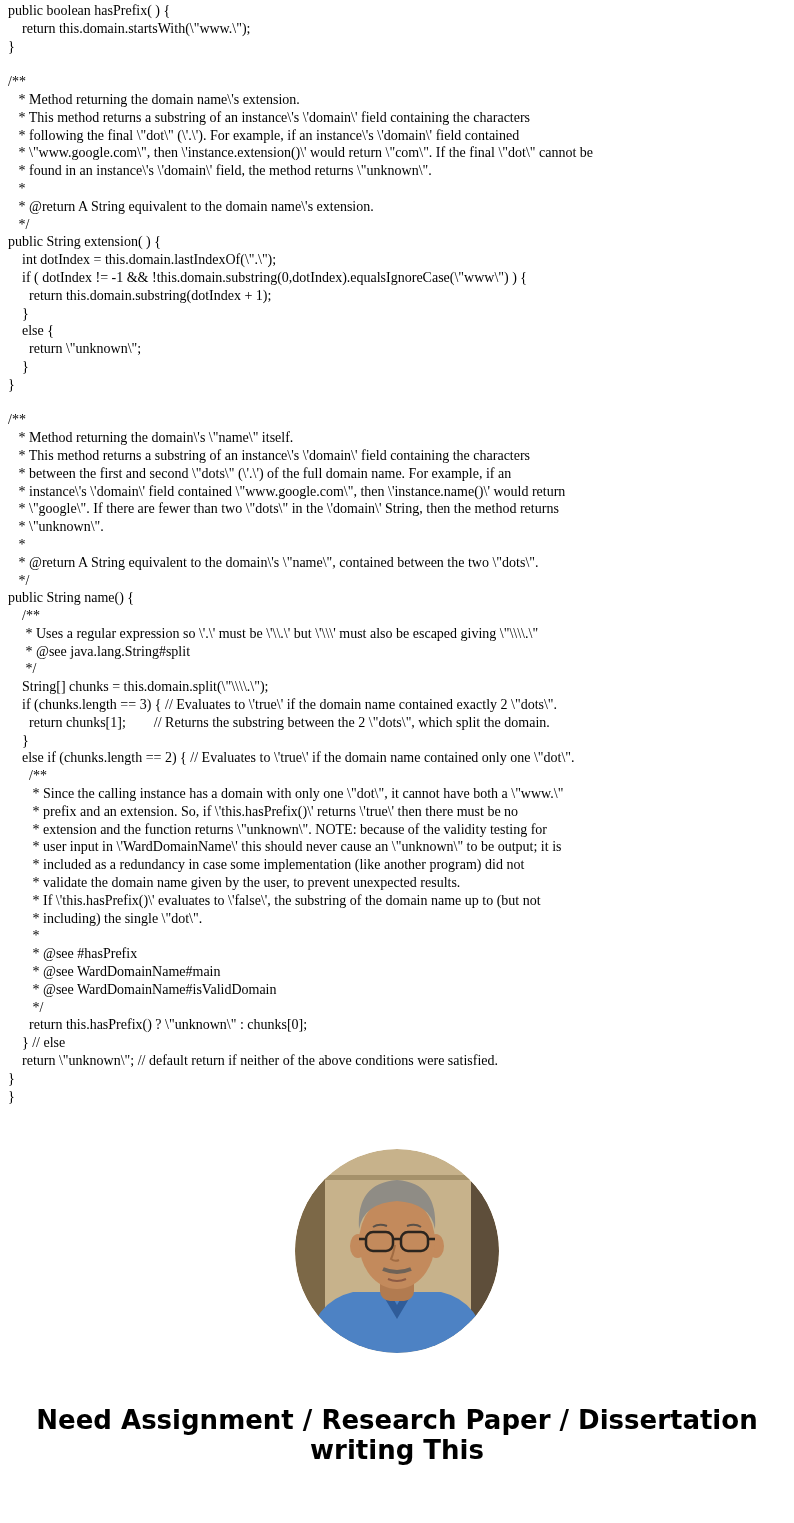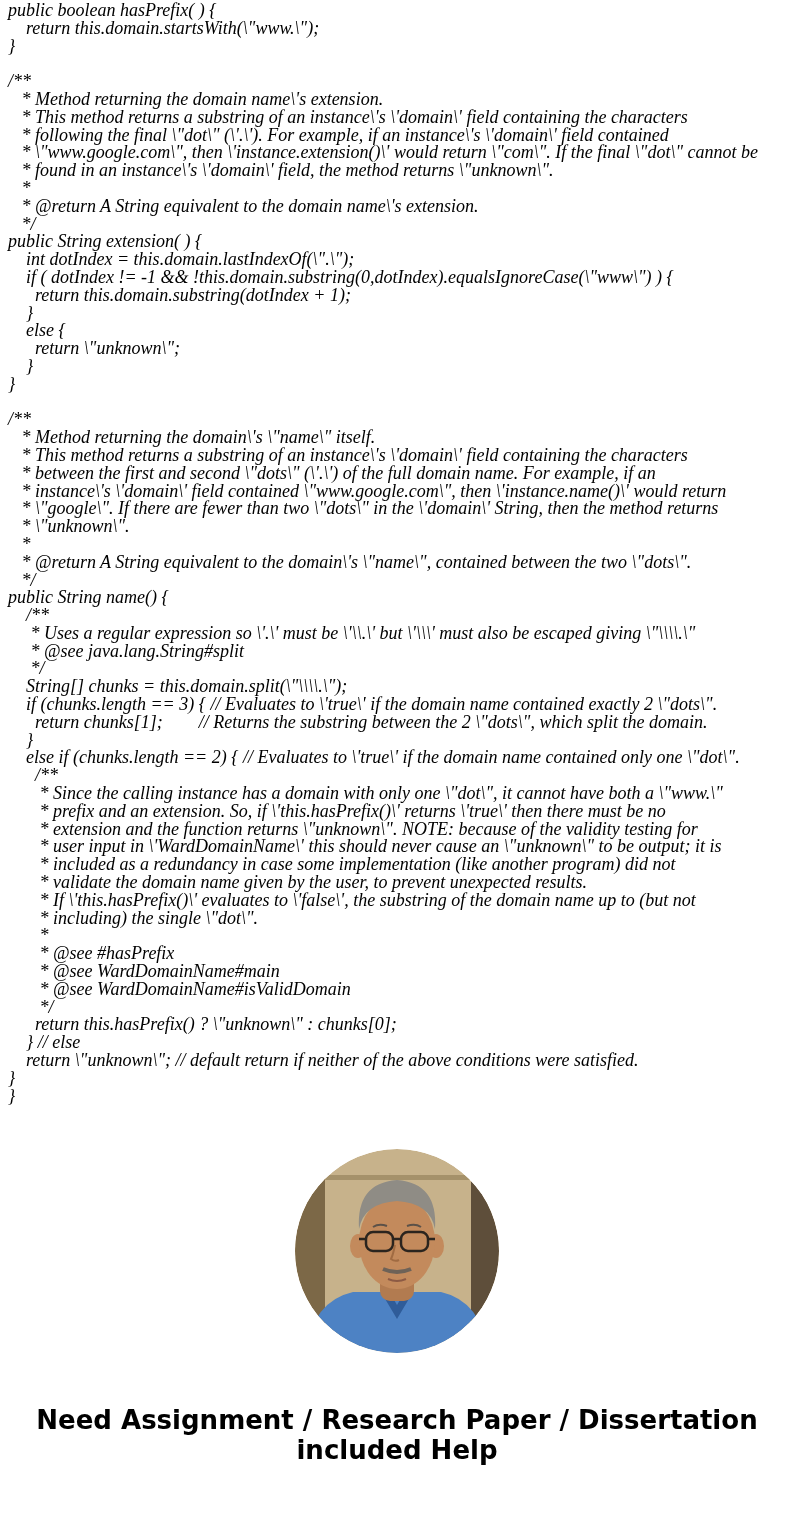--- a/index.html
+++ b/index.html
@@ -11,25 +11,24 @@
     width: 794px;
     height: 1523px;
     color: #000000;
     font-family: "Liberation Serif", serif;
     overflow: hidden;
   }
   .code {
     margin: 0;
     padding: 2px 0 0 8px;
     font-family: "Liberation Serif", serif;
-    font-size: 18px;
+    font-size: 14px;
     line-height: 17.8px;
     white-space: pre;
     color: #000000;
-    font-style: italic;
   }
   .avatar {
     display: block;
     width: 204px;
     height: 204px;
     margin: 44px auto 0 auto;
     border-radius: 50%;
   }
   .footer {
     margin-top: 52px;
@@ -138,14 +137,14 @@
     </g>
     <path d="M78 78 Q84 74 92 77" fill="none" stroke-width="2" stroke="#5c5148"></path>
     <path d="M112 77 Q120 74 126 78" fill="none" stroke-width="2" stroke="#5c5148"></path>
     <path d="M100 96 Q98 106 96 110 Q100 113 104 111" fill="none" stroke-width="2" stroke="#a06b42"></path>
     <path d="M88 120 Q102 126 116 120" fill="none" stroke-width="4" stroke="#6e6257"></path>
     <path d="M93 130 Q102 134 111 130" fill="none" stroke-width="2" stroke="#8c5a44"></path>
   </g>
 </svg>
 
 <div class="footer">
-  <div class="footer-line">Need Assignment / Research Paper / Dissertation included Help</div>
+  <div class="footer-line">Need Assignment / Research Paper / Dissertation writing This</div>
 </div>
 
 </body></html>

